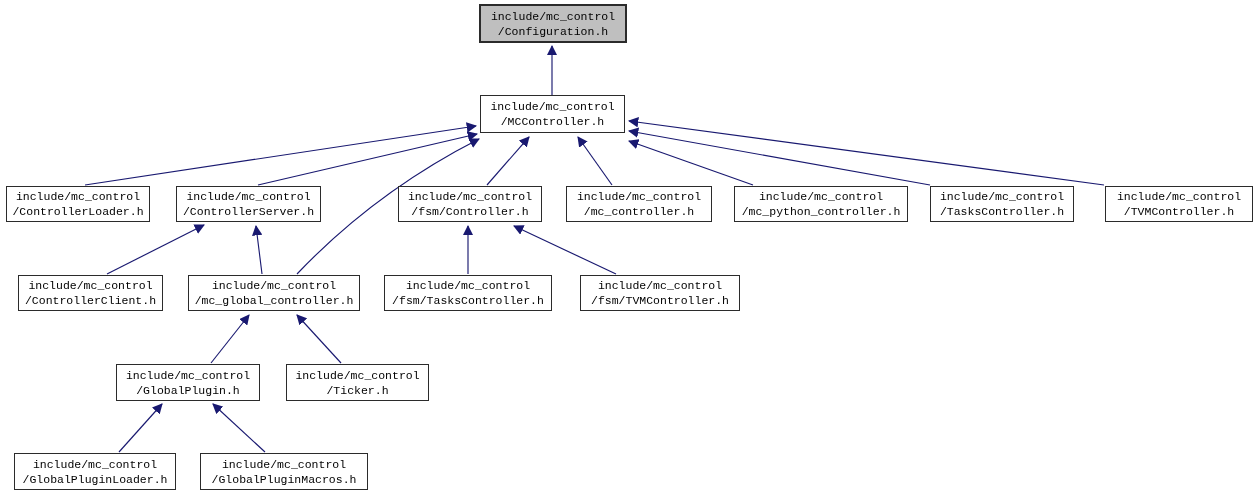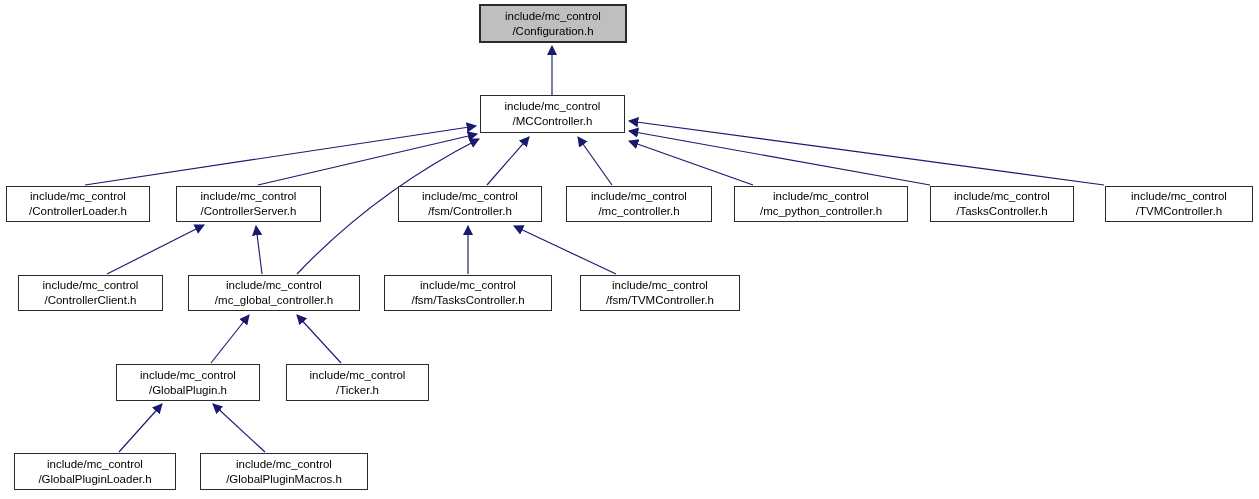--- a/index.html
+++ b/index.html
@@ -8,21 +8,21 @@
     --node-fill:#ffffff;
     --border:#2b2b2b;
     --bg:#ffffff;
     --text:#000000;
   }
   html,body{margin:0;padding:0;background:var(--bg);}
   #canvas{
     position:relative;
     width:1259px;height:499px;
     background:var(--bg);
-    font-family:Liberation Sans, sans-serif;
+    font-family:Liberation Mono, monospace;
     overflow:hidden;
   }
   #edges{position:absolute;left:0;top:0;width:1259px;height:499px;}
   .edge{stroke:var(--arrow);stroke-width:1.15;fill:none;}
   #arrowhead path{fill:var(--arrow);}
   .node{
     position:absolute;
     box-sizing:border-box;
     background:var(--node-fill);
     border:1px solid var(--border);

